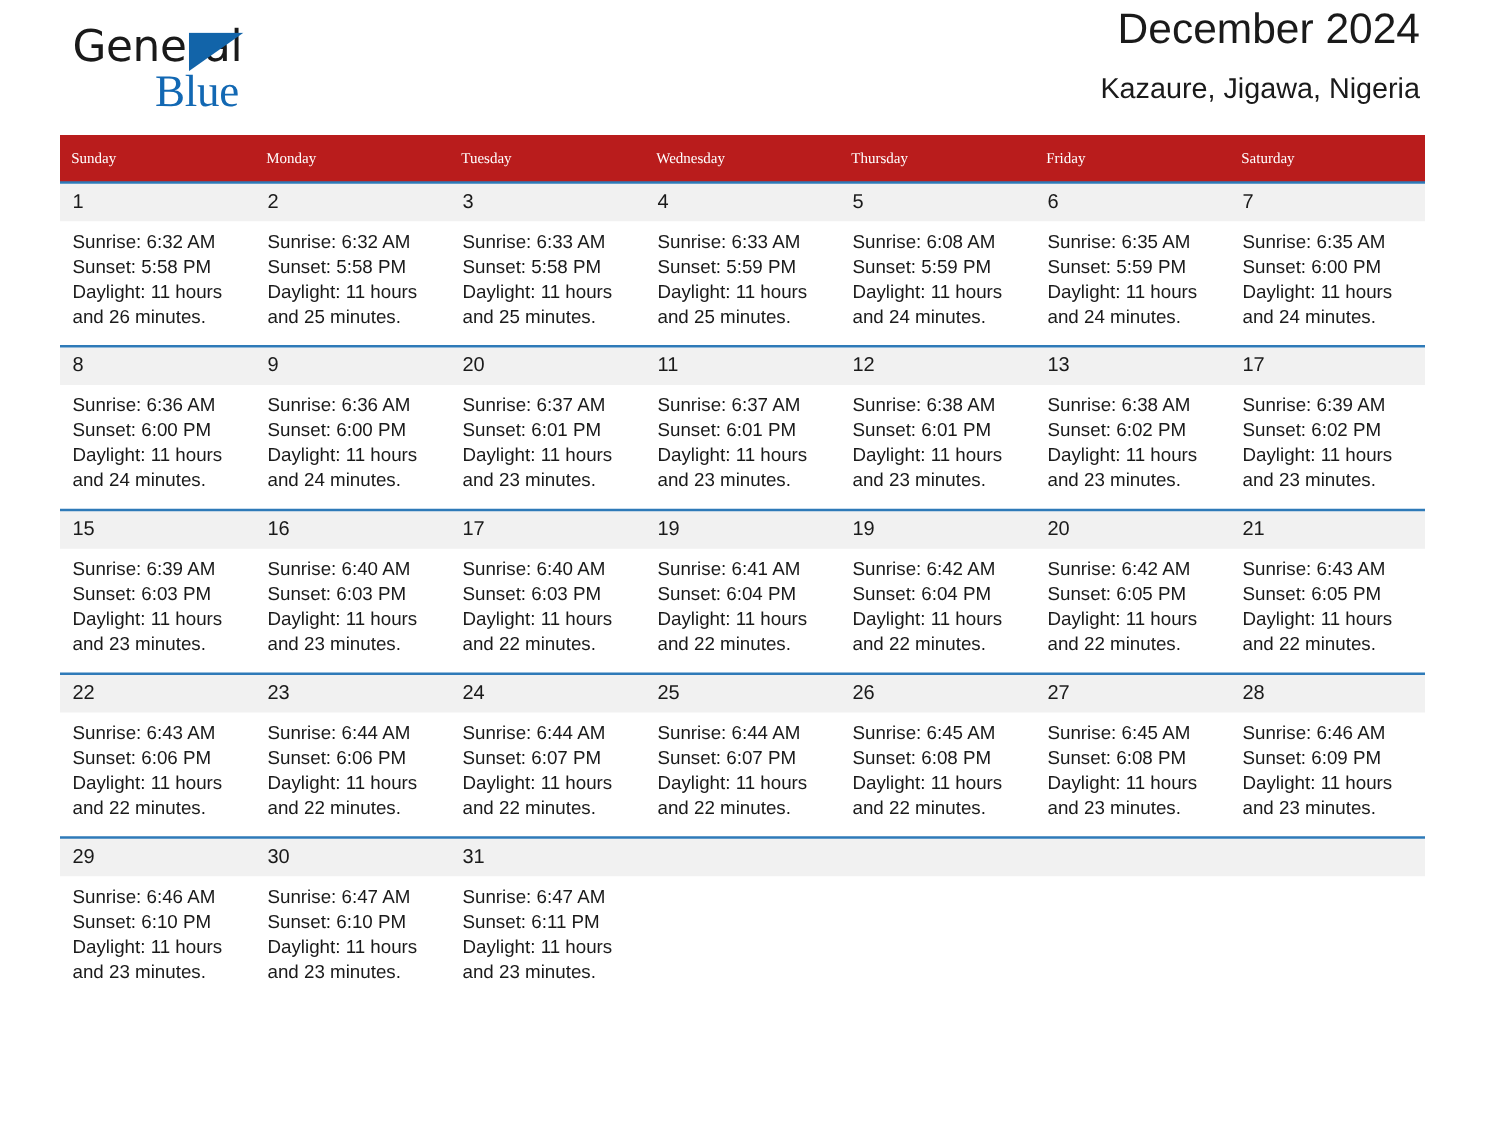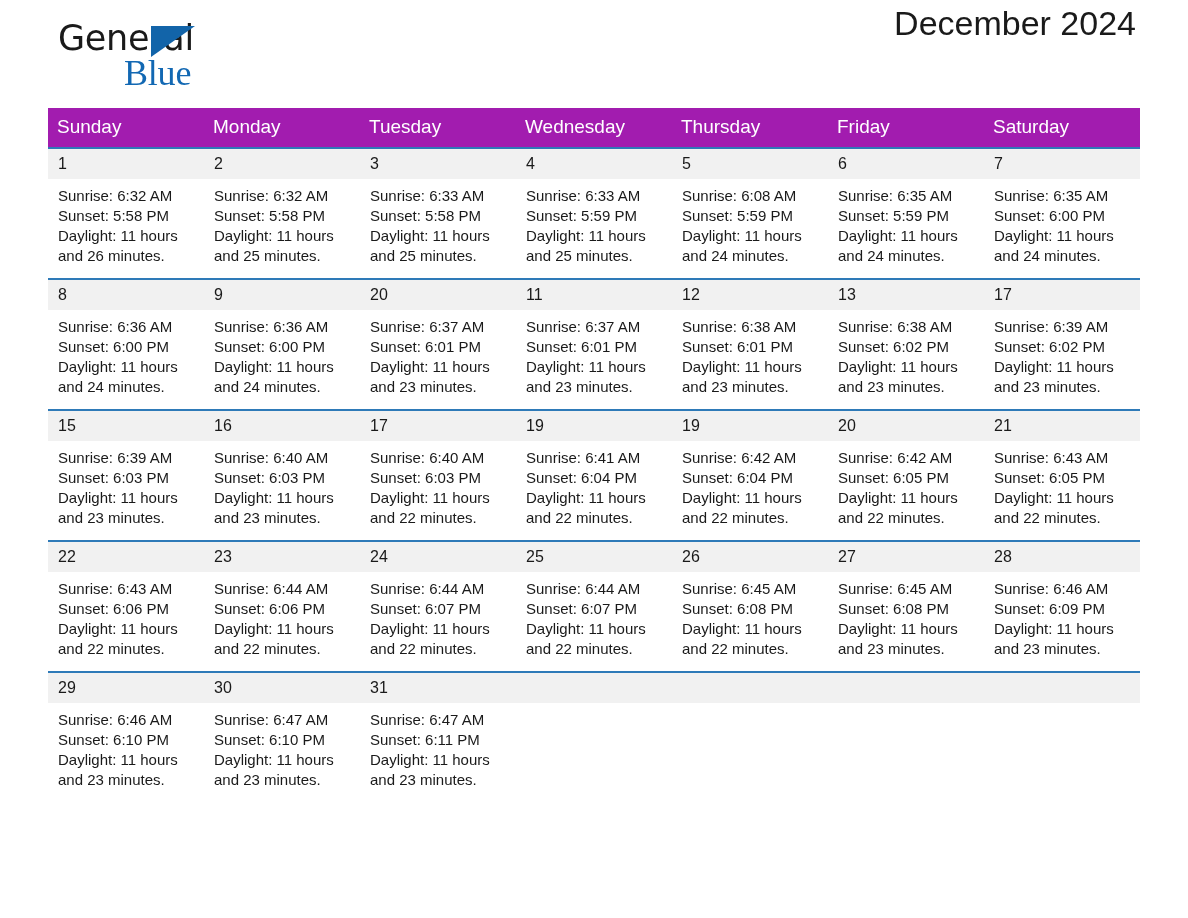--- a/index.html
+++ b/index.html
@@ -89,29 +89,29 @@
     font-family: "Liberation Sans", sans-serif;
   }
 
   
   .calendar {
     width: 1092px;
     border-collapse: collapse;
     table-layout: fixed;
   }
   .cal-head th {
-    background: #a21caf;
+    background: #b91c1c;
     color: #ffffff;
-    font-size: 19px;
+    font-size: 12px;
     font-weight: 400;
     text-align: left;
     padding: 8px 0 9px 9px;
     height: 20px;
     border: none;
-    font-family: Liberation Sans, sans-serif;
+    font-family: Liberation Serif, serif;
   }
   .week-row td {
     vertical-align: top;
     padding: 0;
     border: none;
     border-top: 2px solid #2e7ab8;
     width: 156px;
   }
   .cell-inner {
     min-height: 112px;
@@ -143,20 +143,21 @@
   <div class="header">
 
     <div class="brand">
       <span class="brand-general">General</span>
       <span class="brand-tri-shape"></span>
       <span class="brand-blue">Blue</span>
     </div>
 
     <div class="titles">
       <div class="month-title">December 2024</div>
+      <div class="location-title">Kazaure, Jigawa, Nigeria</div>
     </div>
 
   </div>
 
   <table class="calendar">
     <thead class="cal-head">
       <tr>
         <th>Sunday</th>
         <th>Monday</th>
         <th>Tuesday</th>

